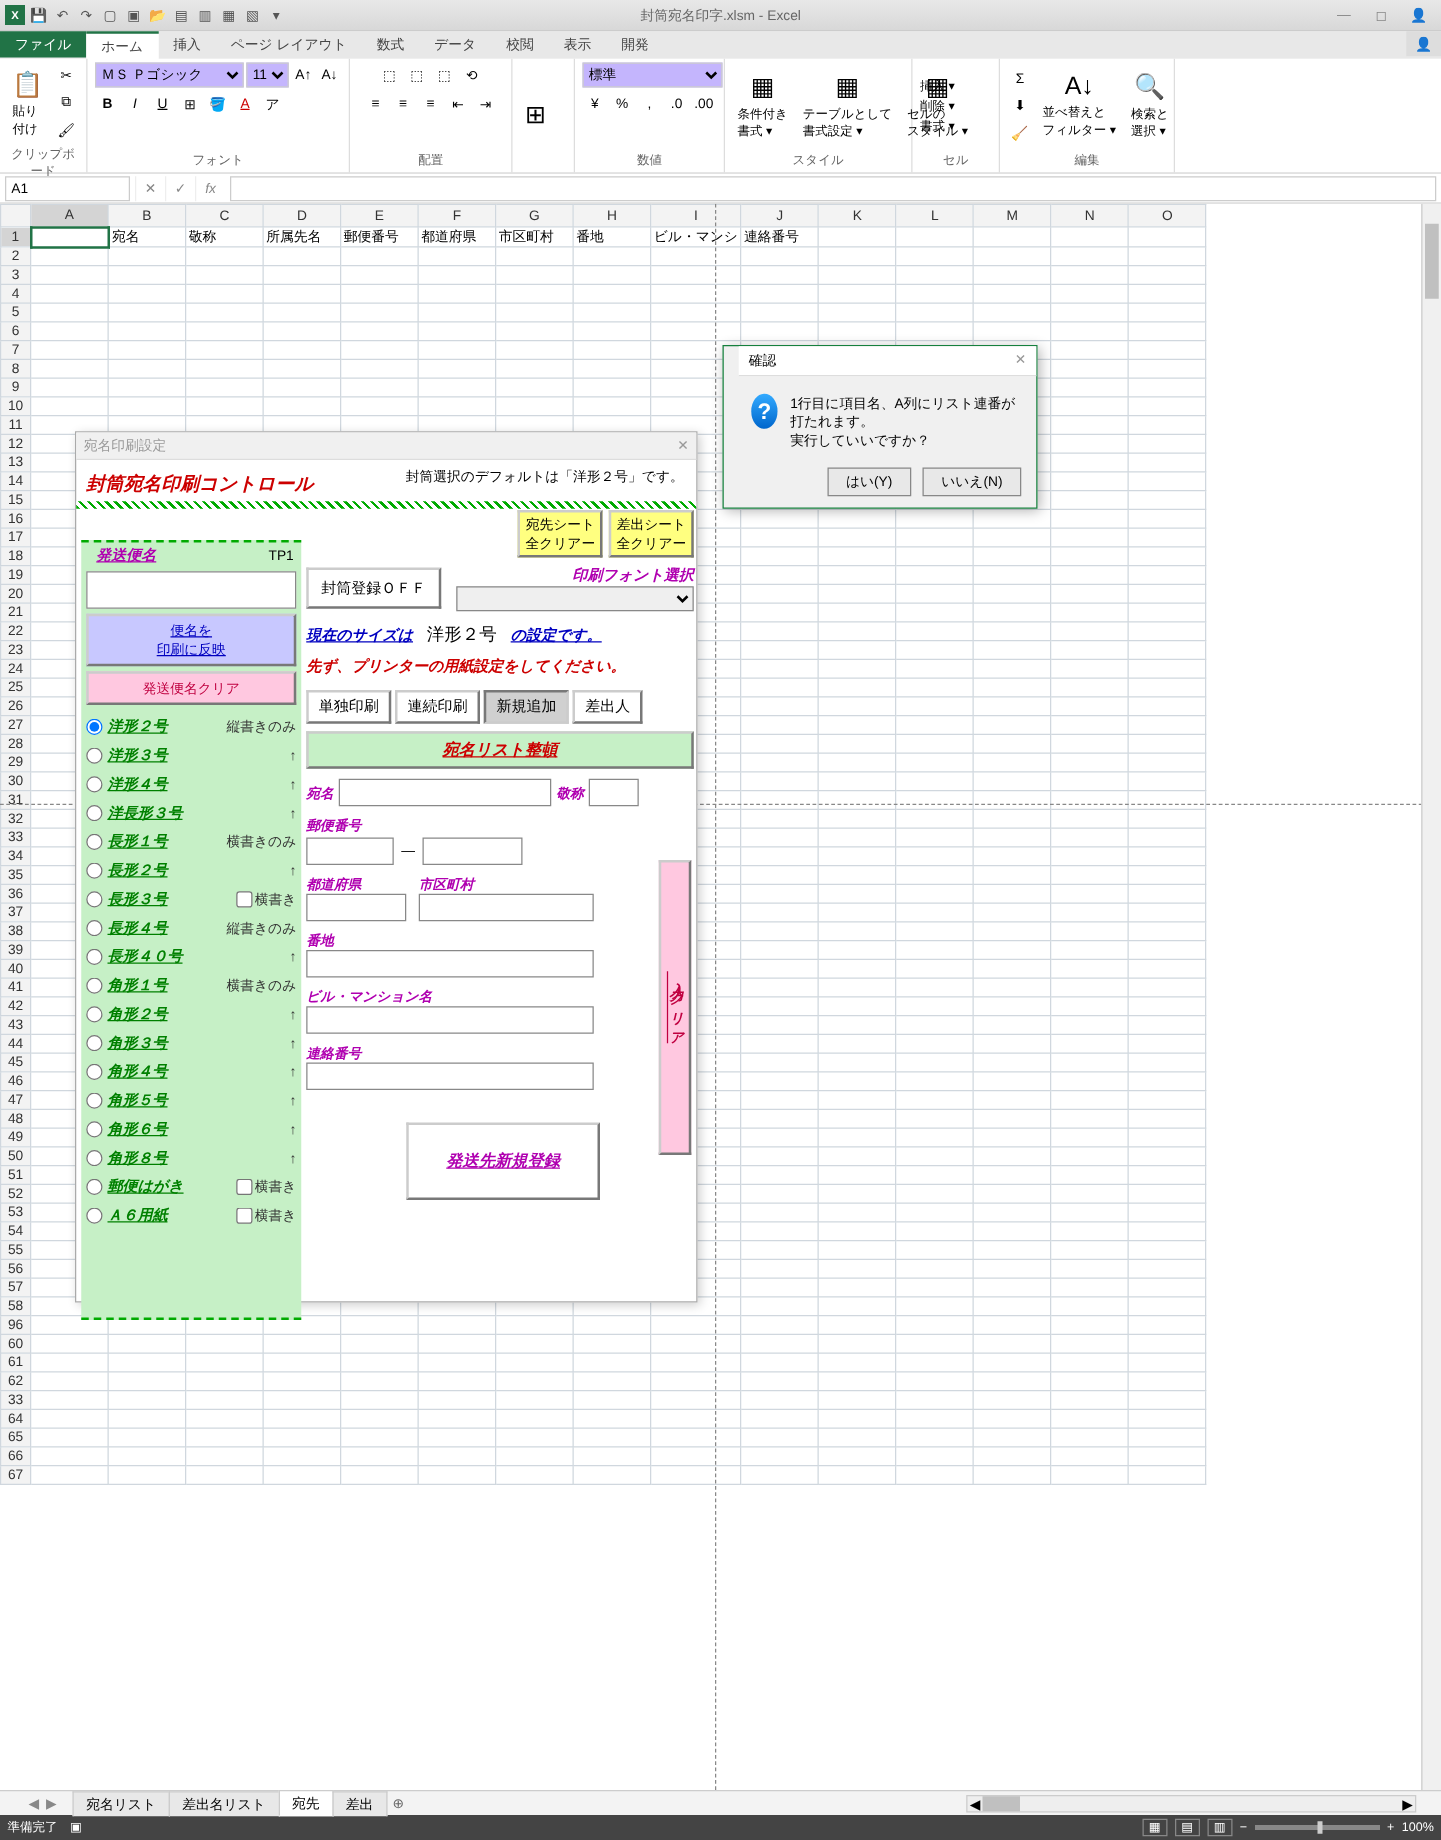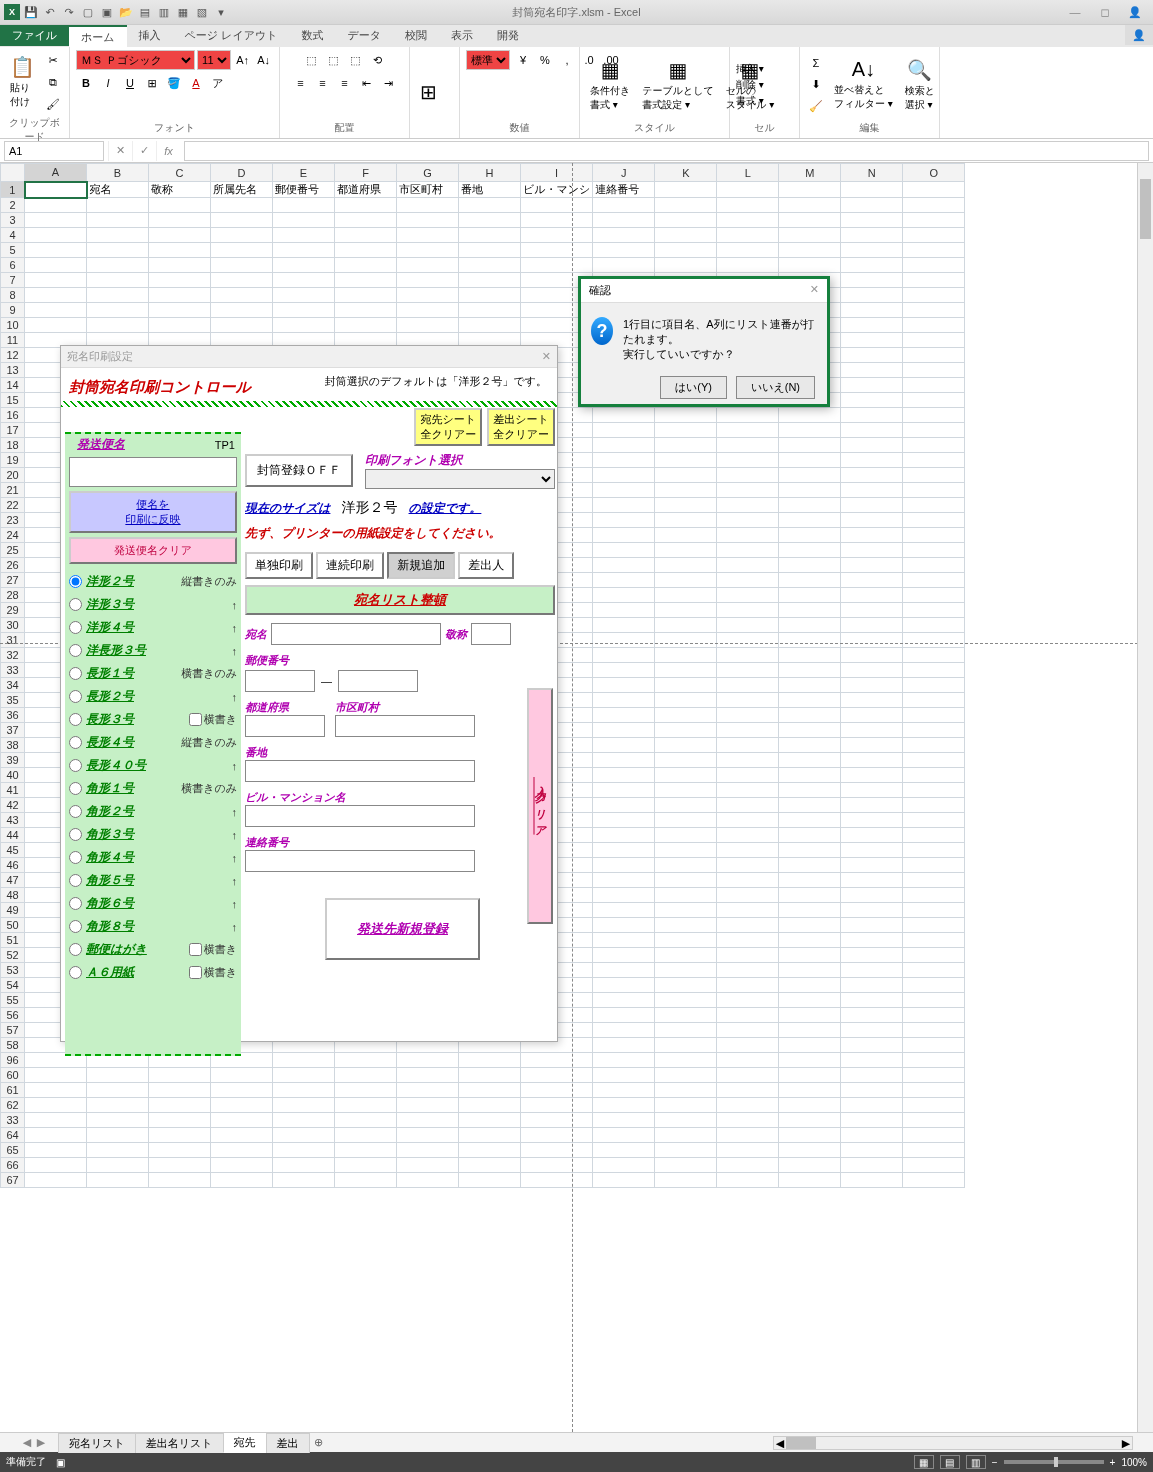--- a/index.html
+++ b/index.html
@@ -22,21 +22,21 @@
 
 
 .ribbon { height: 92px; background: #fff; border-bottom: 1px solid #ccc; display: flex; }
 .ribbon-group { border-right: 1px solid #ddd; padding: 3px 6px; display: flex; flex-direction: column; }
 .ribbon-group-body { flex: 1; display: flex; align-items: center; gap: 4px; }
 .ribbon-group-label { text-align: center; font-size: 10px; color: #666; padding-top: 2px; }
 .ribbon-bigbtn { display: flex; flex-direction: column; align-items: center; gap: 2px; font-size: 10px; padding: 2px 4px; }
 .ribbon-bigbtn .icon { font-size: 20px; }
 .ribbon-smallbtn { width: 20px; height: 20px; display: flex; align-items: center; justify-content: center; }
 .ribbon-col { display: flex; flex-direction: column; gap: 2px; }
-select.ribbon-select { font-size: 11px; height: 20px; border: 1px solid #ccc; background: #ef4444; }
+select.ribbon-select { font-size: 11px; height: 20px; border: 1px solid #ccc; background: #c4b5fd; }
 
 
 .fbar { height: 24px; background: #fff; border-bottom: 1px solid #ccc; display: flex; align-items: center; }
 .namebox { width: 100px; height: 20px; border: 1px solid #ccc; margin: 0 4px; padding: 0 4px; font-size: 11px; }
 .fbar-btn { width: 24px; height: 20px; border-left: 1px solid #eee; display: flex; align-items: center; justify-content: center; color: #888; }
 .fxbox { flex: 1; height: 20px; border: 1px solid #ccc; margin: 0 4px; }
 
 
 .sheet-area { position: relative; background: #fff; height: calc(100% - 25px - 22px - 92px - 24px - 20px - 20px); overflow: hidden; }
 table.grid { border-collapse: collapse; table-layout: fixed; }
@@ -94,21 +94,21 @@
 .list-arrange { border: 2px outset #ccc; background: #c6f0c6; text-align: center; padding: 4px; margin-top: 6px; }
 .list-arrange span { color: #c00; font-style: italic; font-weight: bold; text-decoration: underline; font-size: 13px; }
 .form-field { margin-top: 8px; }
 .form-field .fl { color: #b000b0; font-style: italic; font-weight: bold; font-size: 11px; }
 .form-field input[type=text] { border: 1px solid #888; height: 22px; background: #fff; }
 .clear-vert { position: absolute; right: 4px; top: 320px; width: 26px; height: 236px; background: #ffc8e0; border: 2px outset #ccc; writing-mode: vertical-rl; text-align: center; color: #c00040; font-style: italic; font-weight: bold; text-decoration: underline; letter-spacing: 4px; display: flex; align-items: center; justify-content: center; }
 .register-btn { border: 2px outset #ccc; padding: 20px 30px; text-align: center; margin-top: 26px; margin-left: 80px; display: inline-block; }
 .register-btn span { color: #b000b0; font-style: italic; font-weight: bold; text-decoration: underline; font-size: 13px; }
 
 
-.confirm { position: absolute; left: 578px; top: 276px; width: 252px; height: 131px; background: #f0f0f0; border: 3px solid #15803d; box-shadow: 2px 2px 10px rgba(0,0,0,.3); }
+.confirm { position: absolute; left: 578px; top: 276px; width: 252px; height: 131px; background: #f0f0f0; border: 1px solid #15803d; box-shadow: 2px 2px 10px rgba(0,0,0,.3); padding-left: 12px; }
 .confirm .ct { height: 24px; background: #fff; border-bottom: 1px solid #ddd; padding: 4px 8px; font-size: 11px; display: flex; }
 .confirm .cbody { padding: 14px 10px; display: flex; gap: 10px; font-size: 11px; }
 .confirm .cicon { width: 28px; height: 28px; border-radius: 50%; background: linear-gradient(#3af, #06c); color: #fff; font-size: 18px; font-weight: bold; display: flex; align-items: center; justify-content: center; }
 .confirm .cbtns { text-align: right; padding: 0 12px; }
 .confirm .cbtn { border: 1px solid #888; background: #e8e8e8; padding: 3px 14px; font-size: 11px; margin-left: 6px; }
 
 .sheet-vscroll { position: absolute; right: 0; top: 0; bottom: 0; width: 16px; background: #f0f0f0; border-left: 1px solid #ccc; }
 .sheet-vscroll .thumb { position: absolute; top: 16px; left: 2px; right: 2px; height: 60px; background: #c0c0c0; }
 </style>
 </head>
@@ -213,21 +213,21 @@
   </div>
   <div class="ribbon-group" style="width:50px">
     <div class="ribbon-group-body">
       <div class="ribbon-bigbtn">
           <span class="icon">⊞</span>
         </div>
     </div>
     <div class="ribbon-group-label"></div>
   </div>
   <div class="ribbon-group" style="width:120px">
-    <div class="ribbon-group-body" style="flex-direction:row;align-items:stretch;gap:3px">
+    <div class="ribbon-group-body" style="flex-direction:column;align-items:stretch;gap:3px">
       <select class="ribbon-select" style="width:112px"><option>標準</option></select>
       <div style="display:flex;gap:2px">
         <span class="ribbon-smallbtn">¥</span>
         <span class="ribbon-smallbtn">%</span>
         <span class="ribbon-smallbtn">,</span>
         <span class="ribbon-smallbtn">.0</span>
         <span class="ribbon-smallbtn">.00</span>
       </div>
     </div>
     <div class="ribbon-group-label">数値</div>
@@ -1706,21 +1706,21 @@
     <div class="uf-right">
       <div style="text-align:right;margin-bottom:4px">
         <span class="clear-btn" style="white-space:pre">宛先シート
 全クリアー</span>
         <span class="clear-btn" style="white-space:pre">差出シート
 全クリアー</span>
       </div>
       <div style="display:flex;align-items:center;gap:12px;margin-top:6px">
         <span class="off-btn">封筒登録ＯＦＦ</span>
         <div style="flex:1">
-          <div class="ital-title" style="text-align:left">印刷フォント選択</div>
+          <div class="ital-title" style="text-align:right">印刷フォント選択</div>
           <select style="width:100%;height:20px;border:1px solid #888"></select>
         </div>
       </div>
       <div style="margin-top:10px">
         <span class="blue-ital">現在のサイズは</span>
         <span style="font-size:14px;margin:0 8px">洋形２号</span>
         <span class="blue-ital">の設定です。</span>
       </div>
       <div class="red-ital" style="margin-top:8px">先ず、プリンターの用紙設定をしてください。</div>
       <div style="margin-top:10px">

